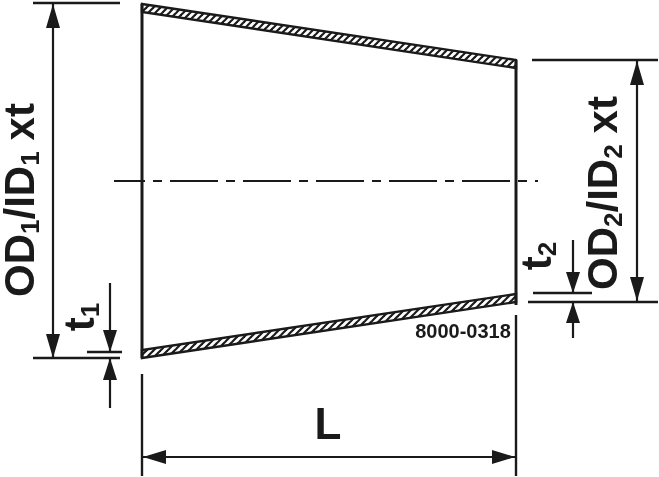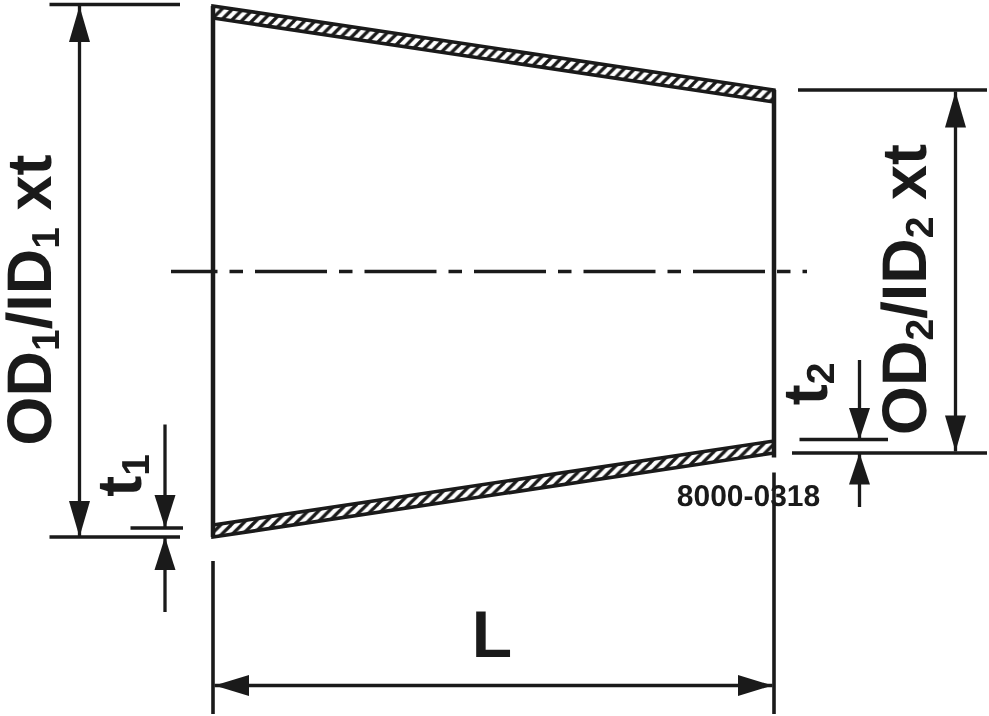--- a/index.html
+++ b/index.html
@@ -31,21 +31,20 @@
   .suffix{margin-left:0.26em;}
   .len-label{font-size:44px;}
   .drawing-no{
     position:absolute;
     color:#1a1a1a;
     font-weight:bold;
     font-size:20px;
     line-height:1;
     white-space:nowrap;
     transform:translate(-50%,-50%);
-    margin-left:36px;
   }
 </style>
 </head>
 <body>
 
 <div class="stage">
 
   <svg width="659" height="477" viewBox="0 0 659 477">
     <defs>
       <pattern id="hatch" width="7" height="7" patternUnits="userSpaceOnUse">

